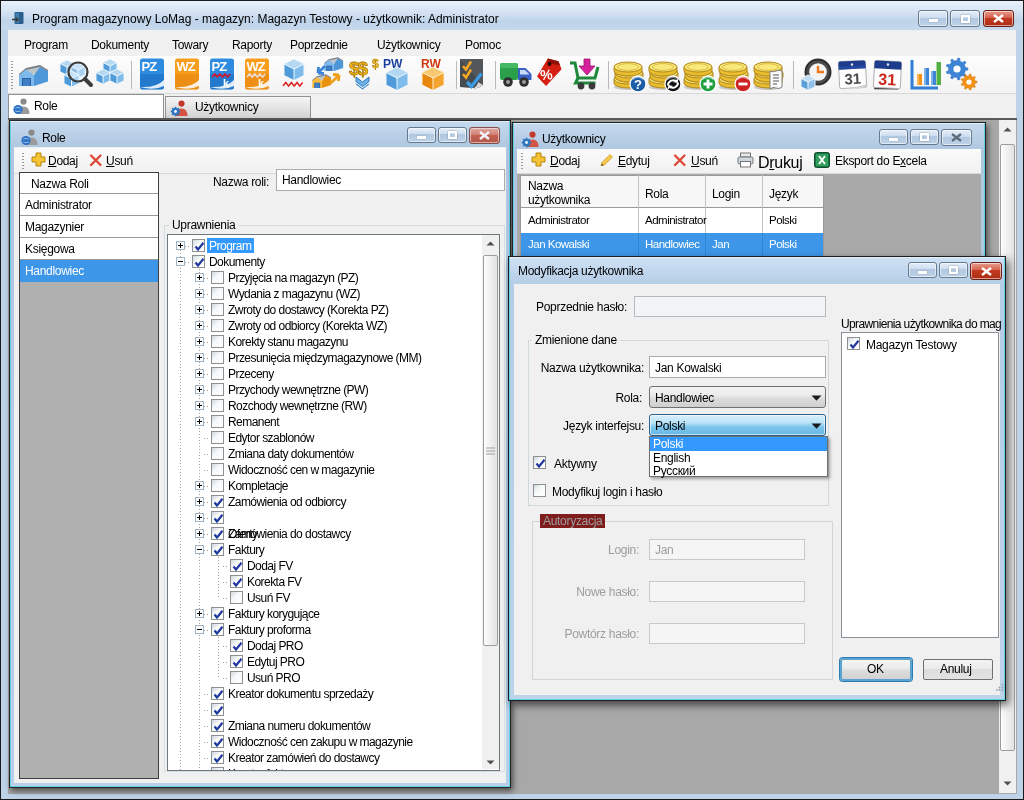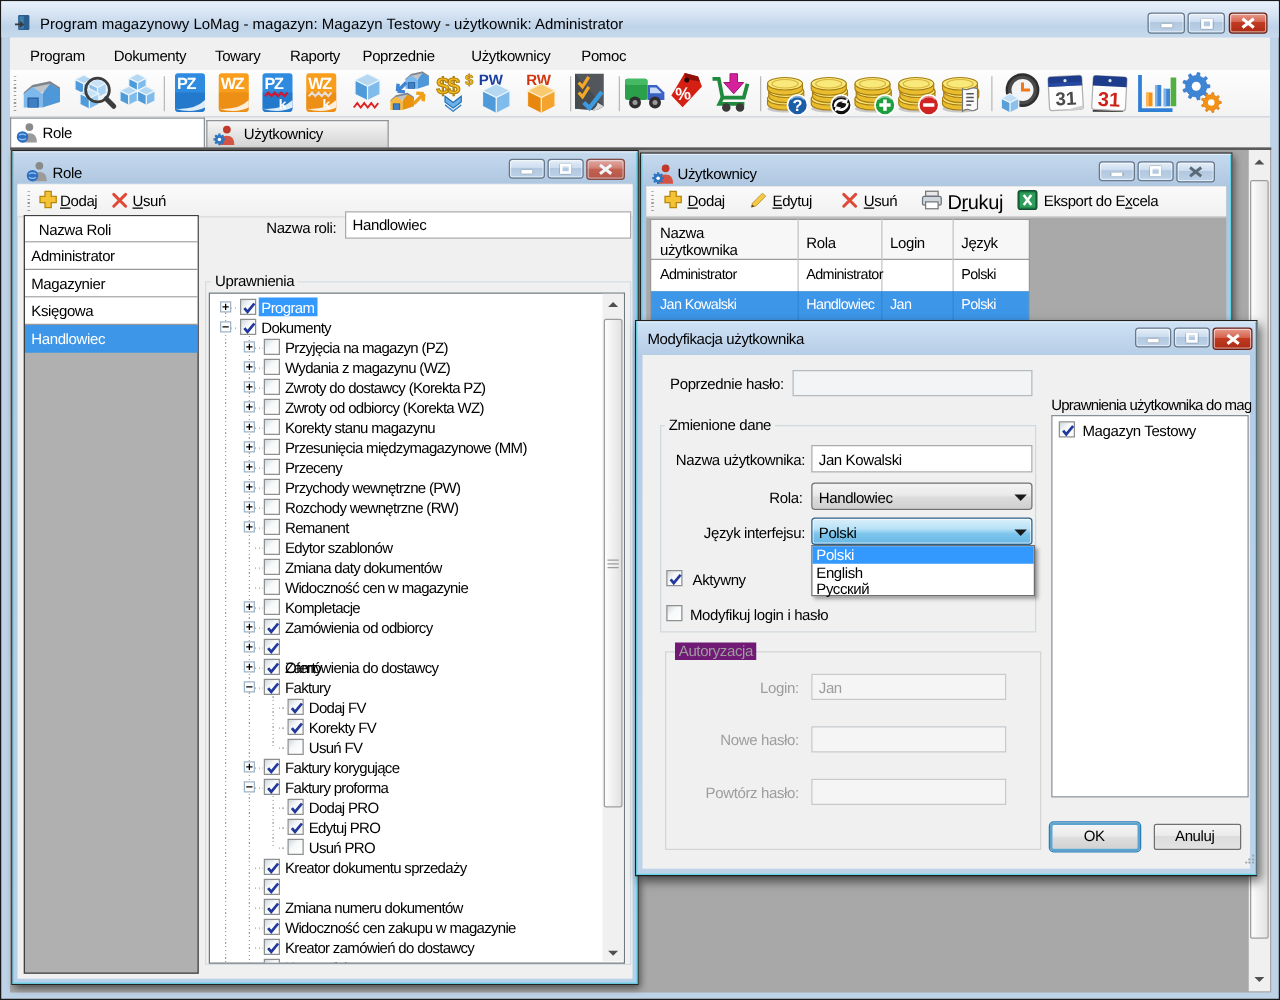--- a/index.html
+++ b/index.html
@@ -618,21 +618,21 @@
           <path d="M2.5 6.5 L5 9.5 L10.5 2.8" stroke="#21399e" stroke-width="2.2" fill="none"></path>
         </svg>
       </div>
 <div class="ab t" style="left:79px;top:324px;letter-spacing:-0.55px">Dodaj FV</div>
 <div class="ab" style="left:55px;top:347px;width:6px;height:1px;background-image:repeating-linear-gradient(90deg,#a0a0a0 0 1px,rgba(0,0,0,0) 1px 3px)"></div>
 <div style="position:absolute;left:62px;top:340px;width:13px;height:13px;border:1px solid #8e8f8f;background:linear-gradient(135deg,#cfd8de 0%,#f6f8f9 40%,#ffffff 100%)">
         <svg width="13" height="13" style="position:absolute;left:0;top:0">
           <path d="M2.5 6.5 L5 9.5 L10.5 2.8" stroke="#21399e" stroke-width="2.2" fill="none"></path>
         </svg>
       </div>
-<div class="ab t" style="left:79px;top:340px;letter-spacing:-0.55px">Korekty FV</div>
+<div class="ab t" style="left:79px;top:340px;letter-spacing:-0.55px">Korekta FV</div>
 <div class="ab" style="left:55px;top:363px;width:6px;height:1px;background-image:repeating-linear-gradient(90deg,#a0a0a0 0 1px,rgba(0,0,0,0) 1px 3px)"></div>
 <div style="position:absolute;left:62px;top:356px;width:13px;height:13px;border:1px solid #8e8f8f;background:linear-gradient(135deg,#cfd8de 0%,#f6f8f9 40%,#ffffff 100%)"></div>
 <div class="ab t" style="left:79px;top:356px;letter-spacing:-0.55px">Usuń FV</div>
 <div class="ab" style="left:36px;top:379px;width:6px;height:1px;background-image:repeating-linear-gradient(90deg,#a0a0a0 0 1px,rgba(0,0,0,0) 1px 3px)"></div>
 <svg style="position:absolute;left:27px;top:374px" width="9" height="9">
         <rect x="0.5" y="0.5" width="8" height="8" fill="#fcfcfc" stroke="#9fb4c7"></rect>
         <rect x="2" y="4" width="5" height="1" fill="#000"></rect>
         <rect x="4" y="2" width="1" height="5" fill="#000"></rect>
       </svg>
 <div style="position:absolute;left:43px;top:372px;width:13px;height:13px;border:1px solid #8e8f8f;background:linear-gradient(135deg,#cfd8de 0%,#f6f8f9 40%,#ffffff 100%)">
@@ -836,21 +836,21 @@
 <div class="ab t" style="left:652px;top:463px">Русский</div>
 <div style="position:absolute;left:532px;top:455px;width:13px;height:13px;border:1px solid #8e8f8f;background:linear-gradient(135deg,#cfd8de 0%,#f6f8f9 40%,#ffffff 100%)">
       <svg width="13" height="13" style="position:absolute;left:0;top:0">
         <path d="M2.5 6.5 L5 9.5 L10.5 2.8" stroke="#21399e" stroke-width="2.2" fill="none"></path>
       </svg>
     </div>
 <div class="ab t" style="left:553px;top:456px">Aktywny</div>
 <div style="position:absolute;left:532px;top:483px;width:13px;height:13px;border:1px solid #8e8f8f;background:linear-gradient(135deg,#cfd8de 0%,#f6f8f9 40%,#ffffff 100%)"></div>
 <div class="ab t" style="left:551px;top:484px">Modyfikuj login i hasło</div>
 <div class="ab" style="left:531px;top:520px;width:301px;height:159px;border:1px solid #d4d4d4"></div>
-<div class="ab t" style="left:539px;top:513px;background:#701a75;padding:0 3px;color:#9d9d9d">Autoryzacja</div>
+<div class="ab t" style="left:539px;top:513px;background:#7f1d1d;padding:0 3px;color:#9d9d9d">Autoryzacja</div>
 <div class="ab tr" style="left:478px;top:542px;width:160px;color:#9d9d9d">Login:</div>
 <div class="ab" style="left:648px;top:538px;width:156px;height:21px;background:#f5f5f5;border:1px solid #c6cacd"></div>
 <div class="ab t" style="left:654px;top:542px;color:#9d9d9d">Jan</div>
 <div class="ab tr" style="left:478px;top:584px;width:160px;color:#9d9d9d">Nowe hasło:</div>
 <div class="ab" style="left:648px;top:580px;width:156px;height:21px;background:#f5f5f5;border:1px solid #c6cacd"></div>
 <div class="ab tr" style="left:478px;top:626px;width:160px;color:#9d9d9d">Powtórz hasło:</div>
 <div class="ab" style="left:648px;top:622px;width:156px;height:21px;background:#f5f5f5;border:1px solid #c6cacd"></div>
 <div class="ab t" style="left:840px;top:316px;width:160px;overflow:hidden;letter-spacing:-0.62px">Uprawnienia użytkownika do magazynów</div>
 <div class="ab" style="left:840px;top:331px;width:158px;height:306px;background:#fff;border:1px solid #8a9097"></div>
 <div style="position:absolute;left:846px;top:336px;width:13px;height:13px;border:1px solid #8e8f8f;background:linear-gradient(135deg,#cfd8de 0%,#f6f8f9 40%,#ffffff 100%)">

